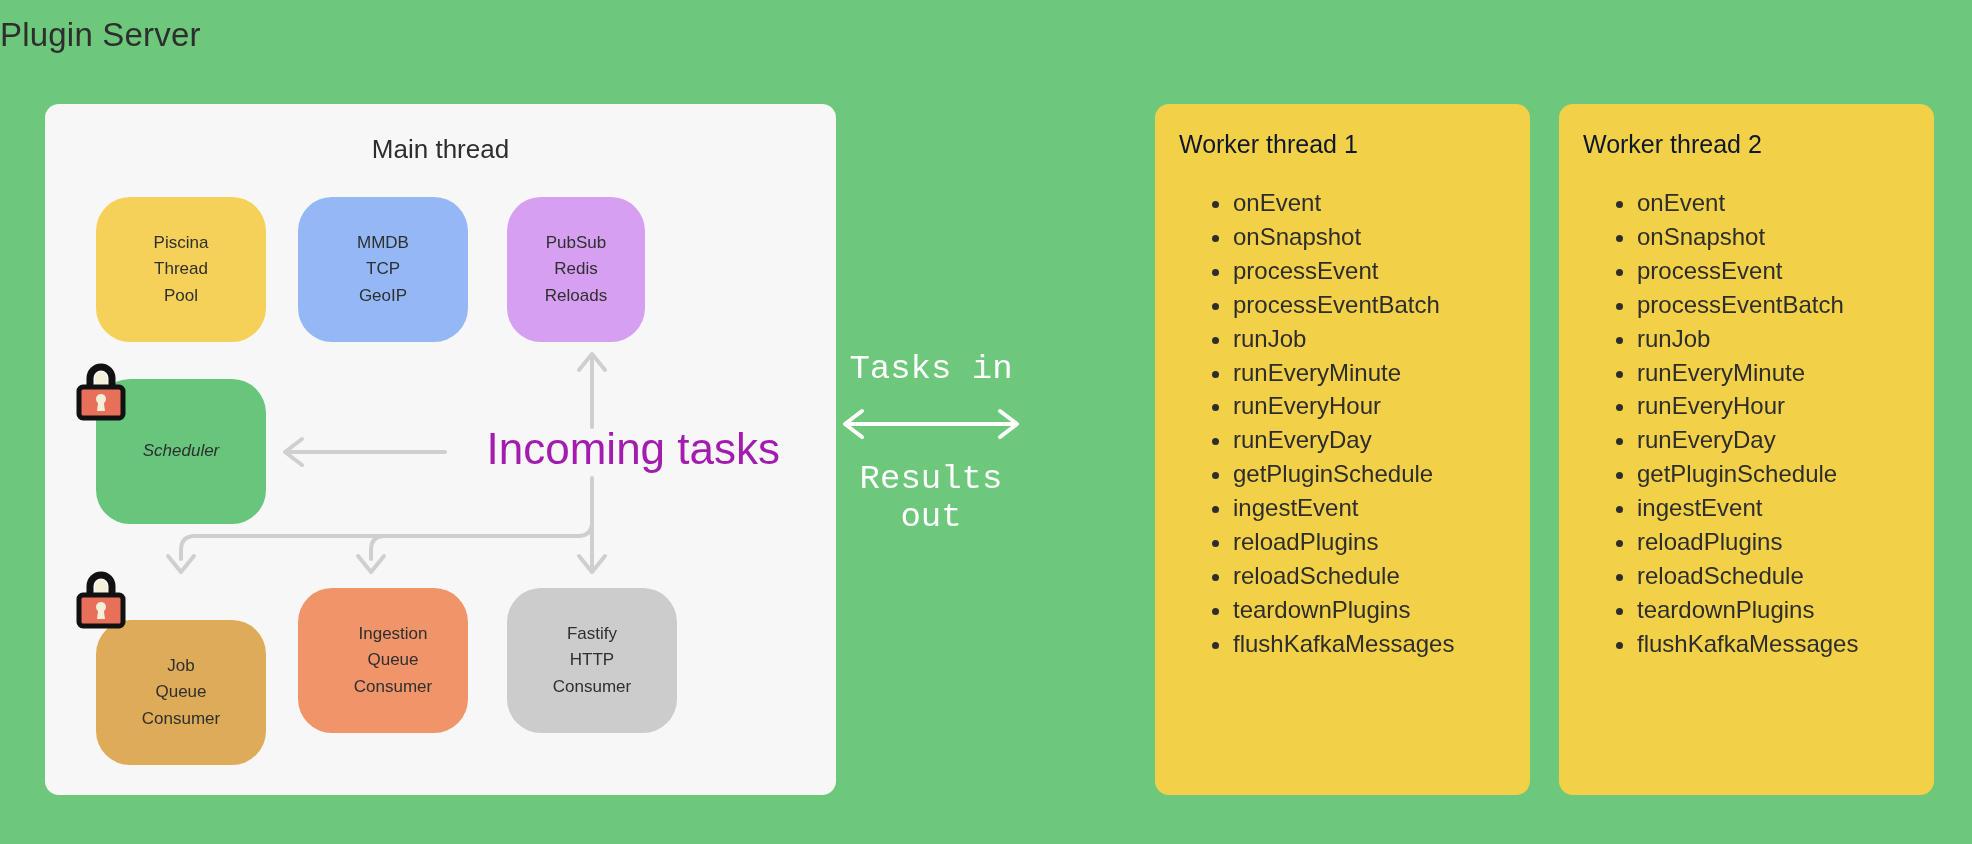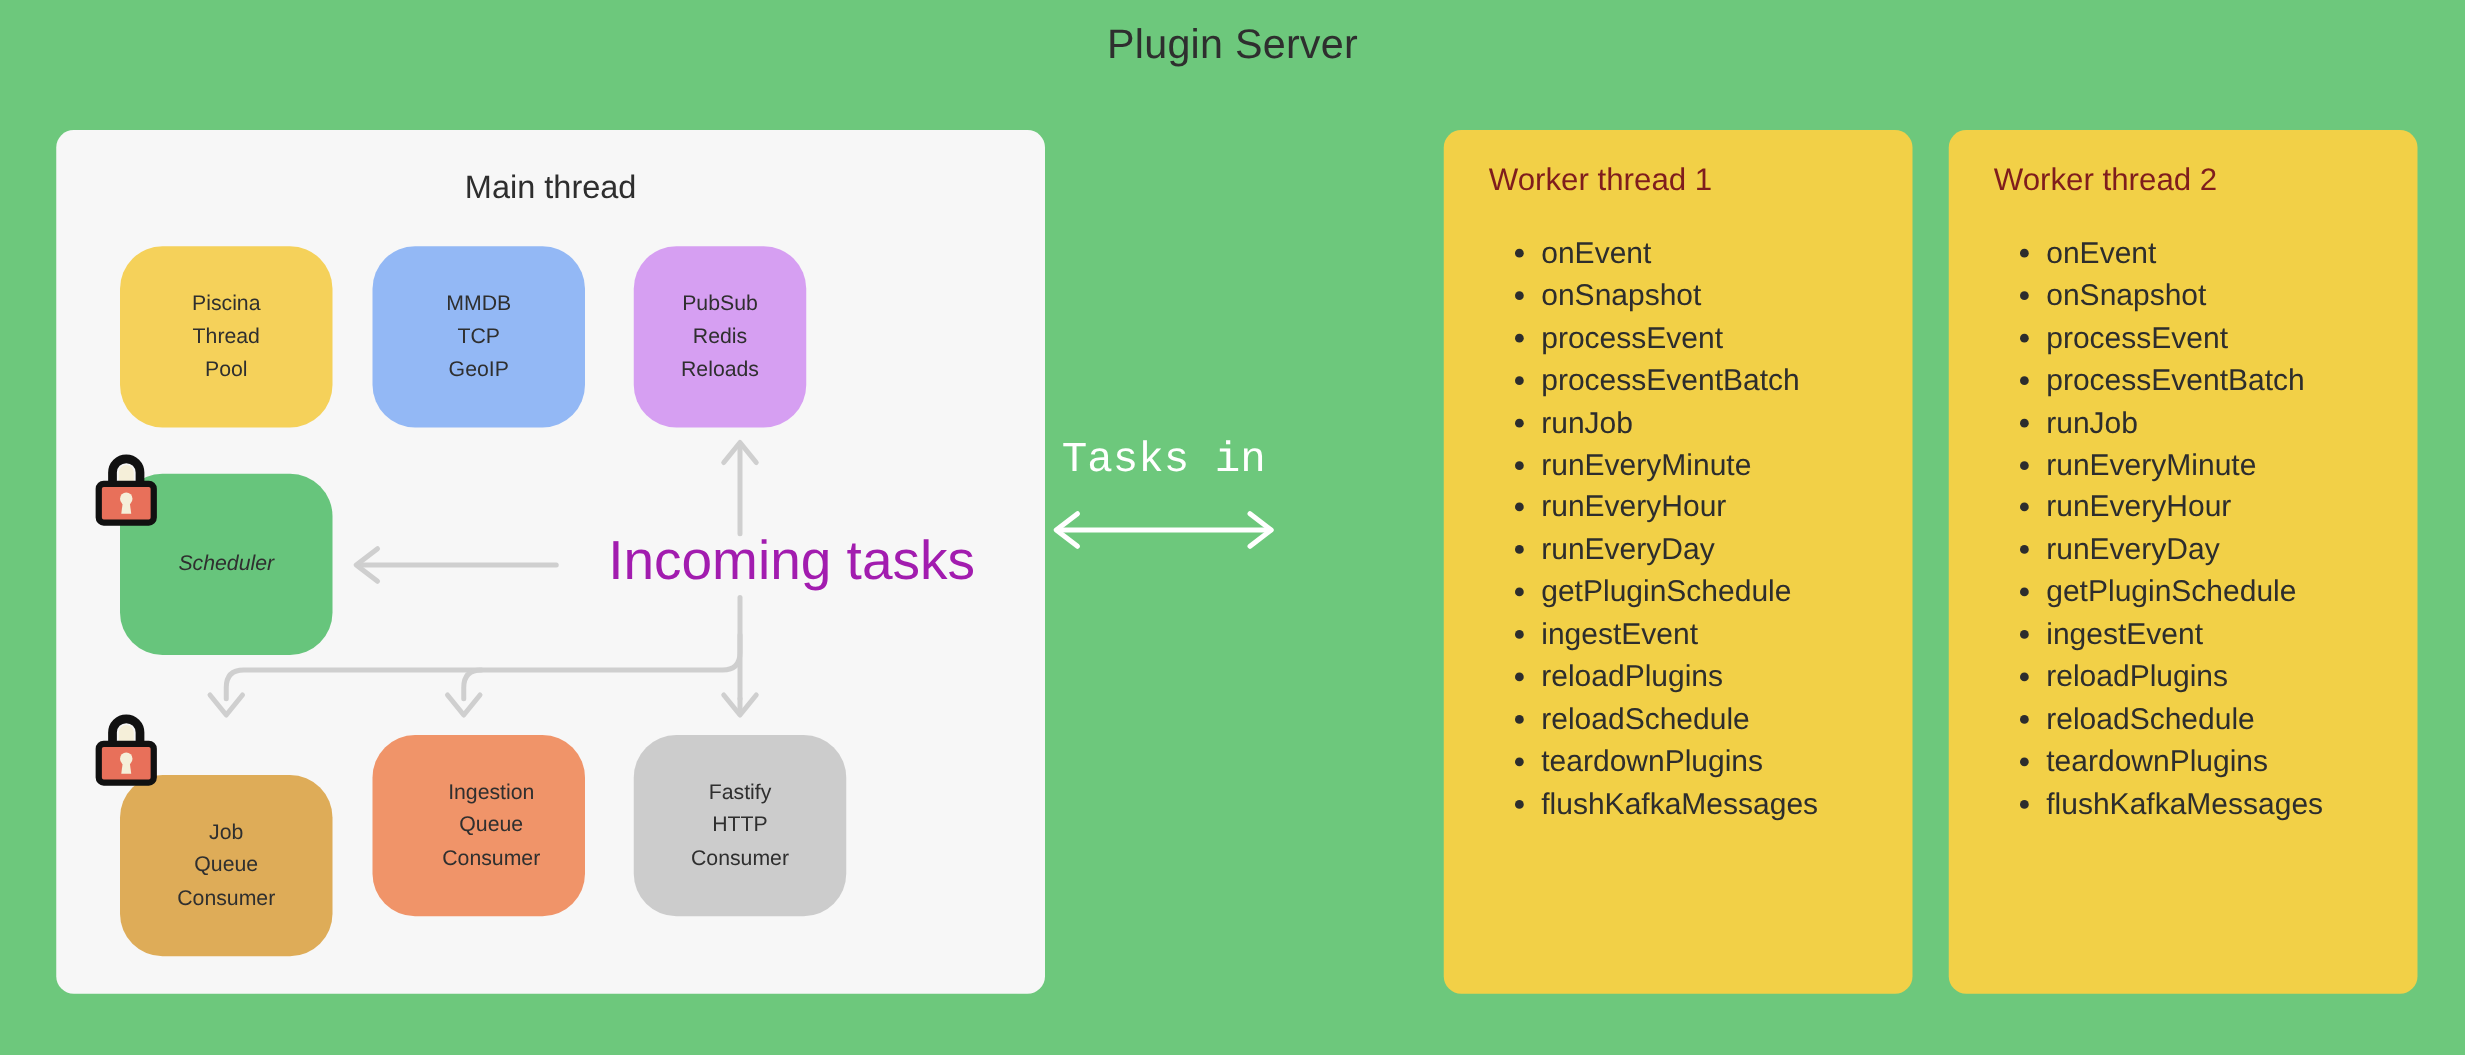--- a/index.html
+++ b/index.html
@@ -8,21 +8,20 @@
     overflow: hidden;
     background: #6dc87c;
     font-family: "Liberation Sans", sans-serif;
   }
   #root { position: relative; width: 1972px; height: 844px; background: #6dc87c; }
 
   
   .page-title {
     position: absolute;
     left: 0; right: 0; top: 16px;
-    text-align: center;
     font-size: 33px;
     color: #2e2e2e;
     letter-spacing: .2px;
   }
 
   
   .main-card {
     position: absolute;
     left: 45px; top: 104px;
     width: 791px; height: 691px;
@@ -91,22 +90,22 @@
   .worker-card {
     position: absolute;
     top: 104px; height: 691px;
     background: #f2d047;
     border-radius: 14px;
     padding: 26px 0 0 0;
   }
   .worker-1 { left: 1155px; width: 375px; }
   .worker-2 { left: 1559px; width: 375px; }
   .worker-title {
-    font-size: 25px; color: #7f1d1d;
-    padding-left: 36px; margin-bottom: 28px;
+    font-size: 25px; color: #0f172a;
+    padding-left: 24px; margin-bottom: 28px;
   }
   .worker-list {
     list-style: disc;
     padding-left: 66px;
     margin: 12px;
   }
   .worker-list li {
     font-size: 24px; color: #2d2d2d;
     line-height: 1.33;
     margin-bottom: 2px;
@@ -203,20 +202,21 @@
 
   <div class="bridge">
     <div class="bridge-label bridge-tasks-in">Tasks in</div>
     <svg class="bridge-arrow" viewBox="0 0 190 40">
       <g stroke="#ffffff" stroke-width="4" fill="none" stroke-linecap="round" stroke-linejoin="round">
         <path d="M10 20 L180 20"></path>
         <path d="M26 7 L9 20 L26 33"></path>
         <path d="M164 7 L181 20 L164 33"></path>
       </g>
     </svg>
+    <div class="bridge-label bridge-results-out">Results out</div>
   </div>
 
   <div class="worker-card worker-1">
     <div class="worker-title">Worker thread 1</div>
     <ul class="worker-list">
       <li>onEvent</li>
       <li>onSnapshot</li>
       <li>processEvent</li>
       <li>processEventBatch</li>
       <li>runJob</li>

